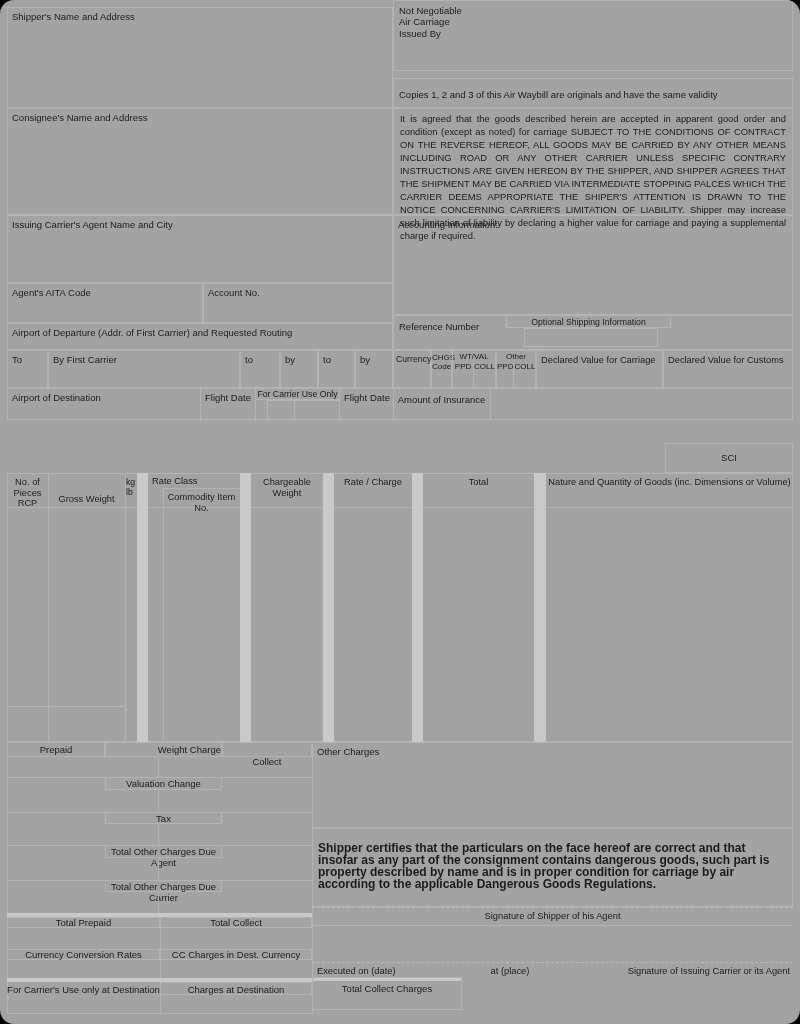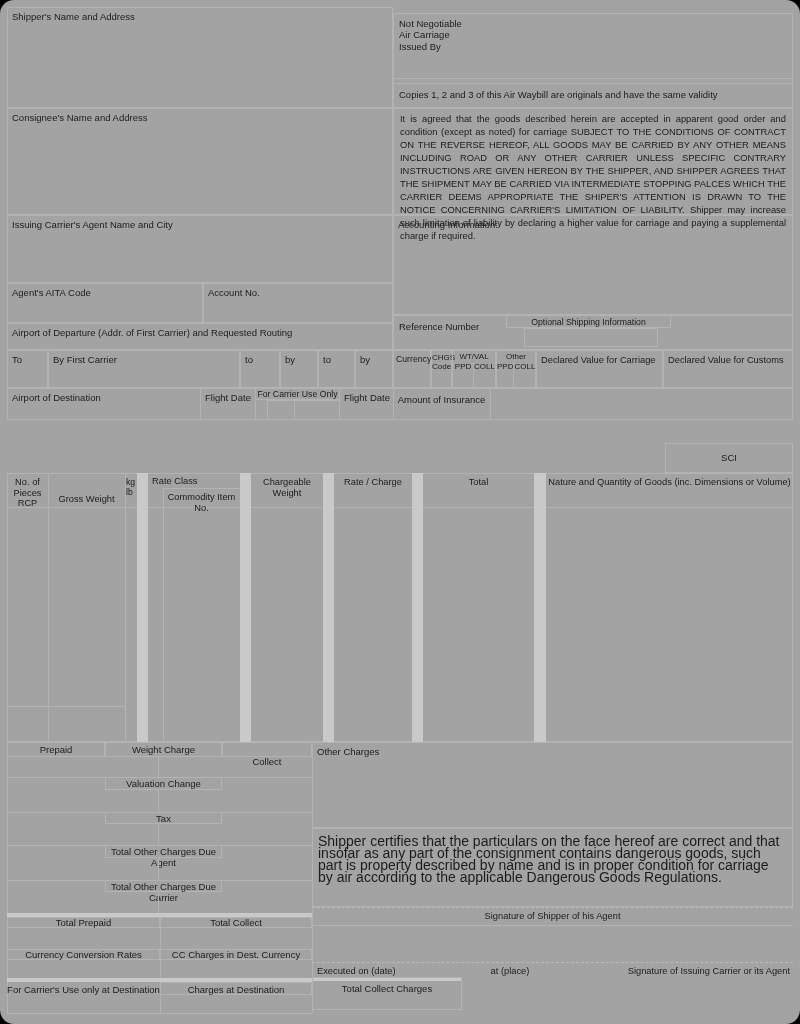--- a/index.html
+++ b/index.html
@@ -17,21 +17,21 @@
   .c  { text-align:center; }
   .r  { text-align:right; }
   .pre { white-space:pre-line; }
   .pad { padding:3px 4px; }
   .hl { border-top:1px solid #b3b3b3; height:0; }
   .vl { border-left:1px solid #b3b3b3; width:0; }
   .dash { border-top:1px dashed #b9b9b9; height:0; }
   .gbar { background:#c9c9c9; }
   .just { text-align:justify; }
   .cond { font-size:9.4px; line-height:13px; padding:3px 6px; }
-  .cert { font-size:14px; line-height:12px; padding:6px 5px; }
+  .cert { font-size:12px; line-height:12px; padding:13px 5px;font-weight:bold; }
   .ins  { font-size:8.7px; line-height:10px; padding:2px 4px; }
   .split { display:flex; }
   .split > div { flex:1; }
   .split > div:first-child { border-right:1px solid #b3b3b3; }
 </style>
 </head>
 <body>
 
 <div class="page">
 
@@ -47,21 +47,21 @@
   <div class="abs box" style="left:7px;top:283px;width:196px;height:40px;">
     <div class="lb pad">Agent's AITA Code</div>
   </div>
   <div class="abs box" style="left:203px;top:283px;width:190px;height:40px;">
     <div class="lb pad">Account No.</div>
   </div>
   <div class="abs box" style="left:7px;top:323px;width:386px;height:27px;">
     <div class="lb pad">Airport of Departure (Addr. of First Carrier) and Requested Routing</div>
   </div>
 
-  <div class="abs box" style="left:393px;top:13px;width:400px;height:71px;">
+  <div class="abs box" style="left:393px;top:0;width:400px;height:71px;">
     <div class="lb" style="padding:4px 5px 0;">Not Negotiable</div>
     <div class="lb" style="padding:0 5px;">Air Carriage</div>
     <div class="lb" style="padding:0 5px;">Issued By</div>
   </div>
   <div class="abs box" style="left:393px;top:78px;width:400px;height:30px;">
     <div class="lb" style="padding:10px 5px 0;">Copies 1, 2 and 3 of this Air Waybill are originals and have the same validity</div>
   </div>
   <div class="abs box" style="left:393px;top:108px;width:400px;height:107px;">
     <div class="cond just">It is agreed that the goods described herein are accepted in apparent good order and condition (except as noted) for carriage SUBJECT TO THE CONDITIONS OF CONTRACT ON THE REVERSE HEREOF, ALL GOODS MAY BE CARRIED BY ANY OTHER MEANS INCLUDING ROAD OR ANY OTHER CARRIER UNLESS SPECIFIC CONTRARY INSTRUCTIONS ARE GIVEN HEREON BY THE SHIPPER, AND SHIPPER AGREES THAT THE SHIPMENT MAY BE CARRIED VIA INTERMEDIATE STOPPING PALCES WHICH THE CARRIER DEEMS APPROPRIATE THE SHIPER'S ATTENTION IS DRAWN TO THE NOTICE CONCERNING CARRIER'S LIMITATION OF LIABILITY. Shipper may increase such limitation of liability by declaring a higher value for carriage and paying a supplemental charge if required.</div>
   </div>
@@ -170,21 +170,21 @@
   <div class="abs th c" style="left:546px;top:477px;width:247px;">Nature and Quantity of Goods (inc. Dimensions or Volume)</div>
 
   <div class="abs vl" style="left:7px;top:742px;height:271px;"></div>
   <div class="abs vl" style="left:312px;top:742px;height:271px;"></div>
   <div class="abs hl" style="left:7px;top:1013px;width:305px;"></div>
 
   <div class="abs box c" style="left:7px;top:742px;width:98px;height:15px;">
     <div class="lb" style="padding-top:1px;">Prepaid</div>
   </div>
   <div class="abs box c" style="left:105px;top:742px;width:117px;height:15px;">
-    <div class="lb" style="padding-top:1px;">Weight Charge</div>
+    <div class="lb" style="padding-top:1px;text-align:right;">Weight Charge</div>
   </div>
   <div class="abs box c" style="left:222px;top:742px;width:90px;height:15px;">
     <div class="lb" style="padding-top:13px;">Collect</div>
   </div>
 
   <div class="abs vl" style="left:158px;top:757px;height:20px;"></div>
   <div class="abs hl" style="left:7px;top:777px;width:305px;"></div>
   <div class="abs box c" style="left:105px;top:777px;width:117px;height:13px;">
     <div class="lb">Valuation Change</div>
   </div>

